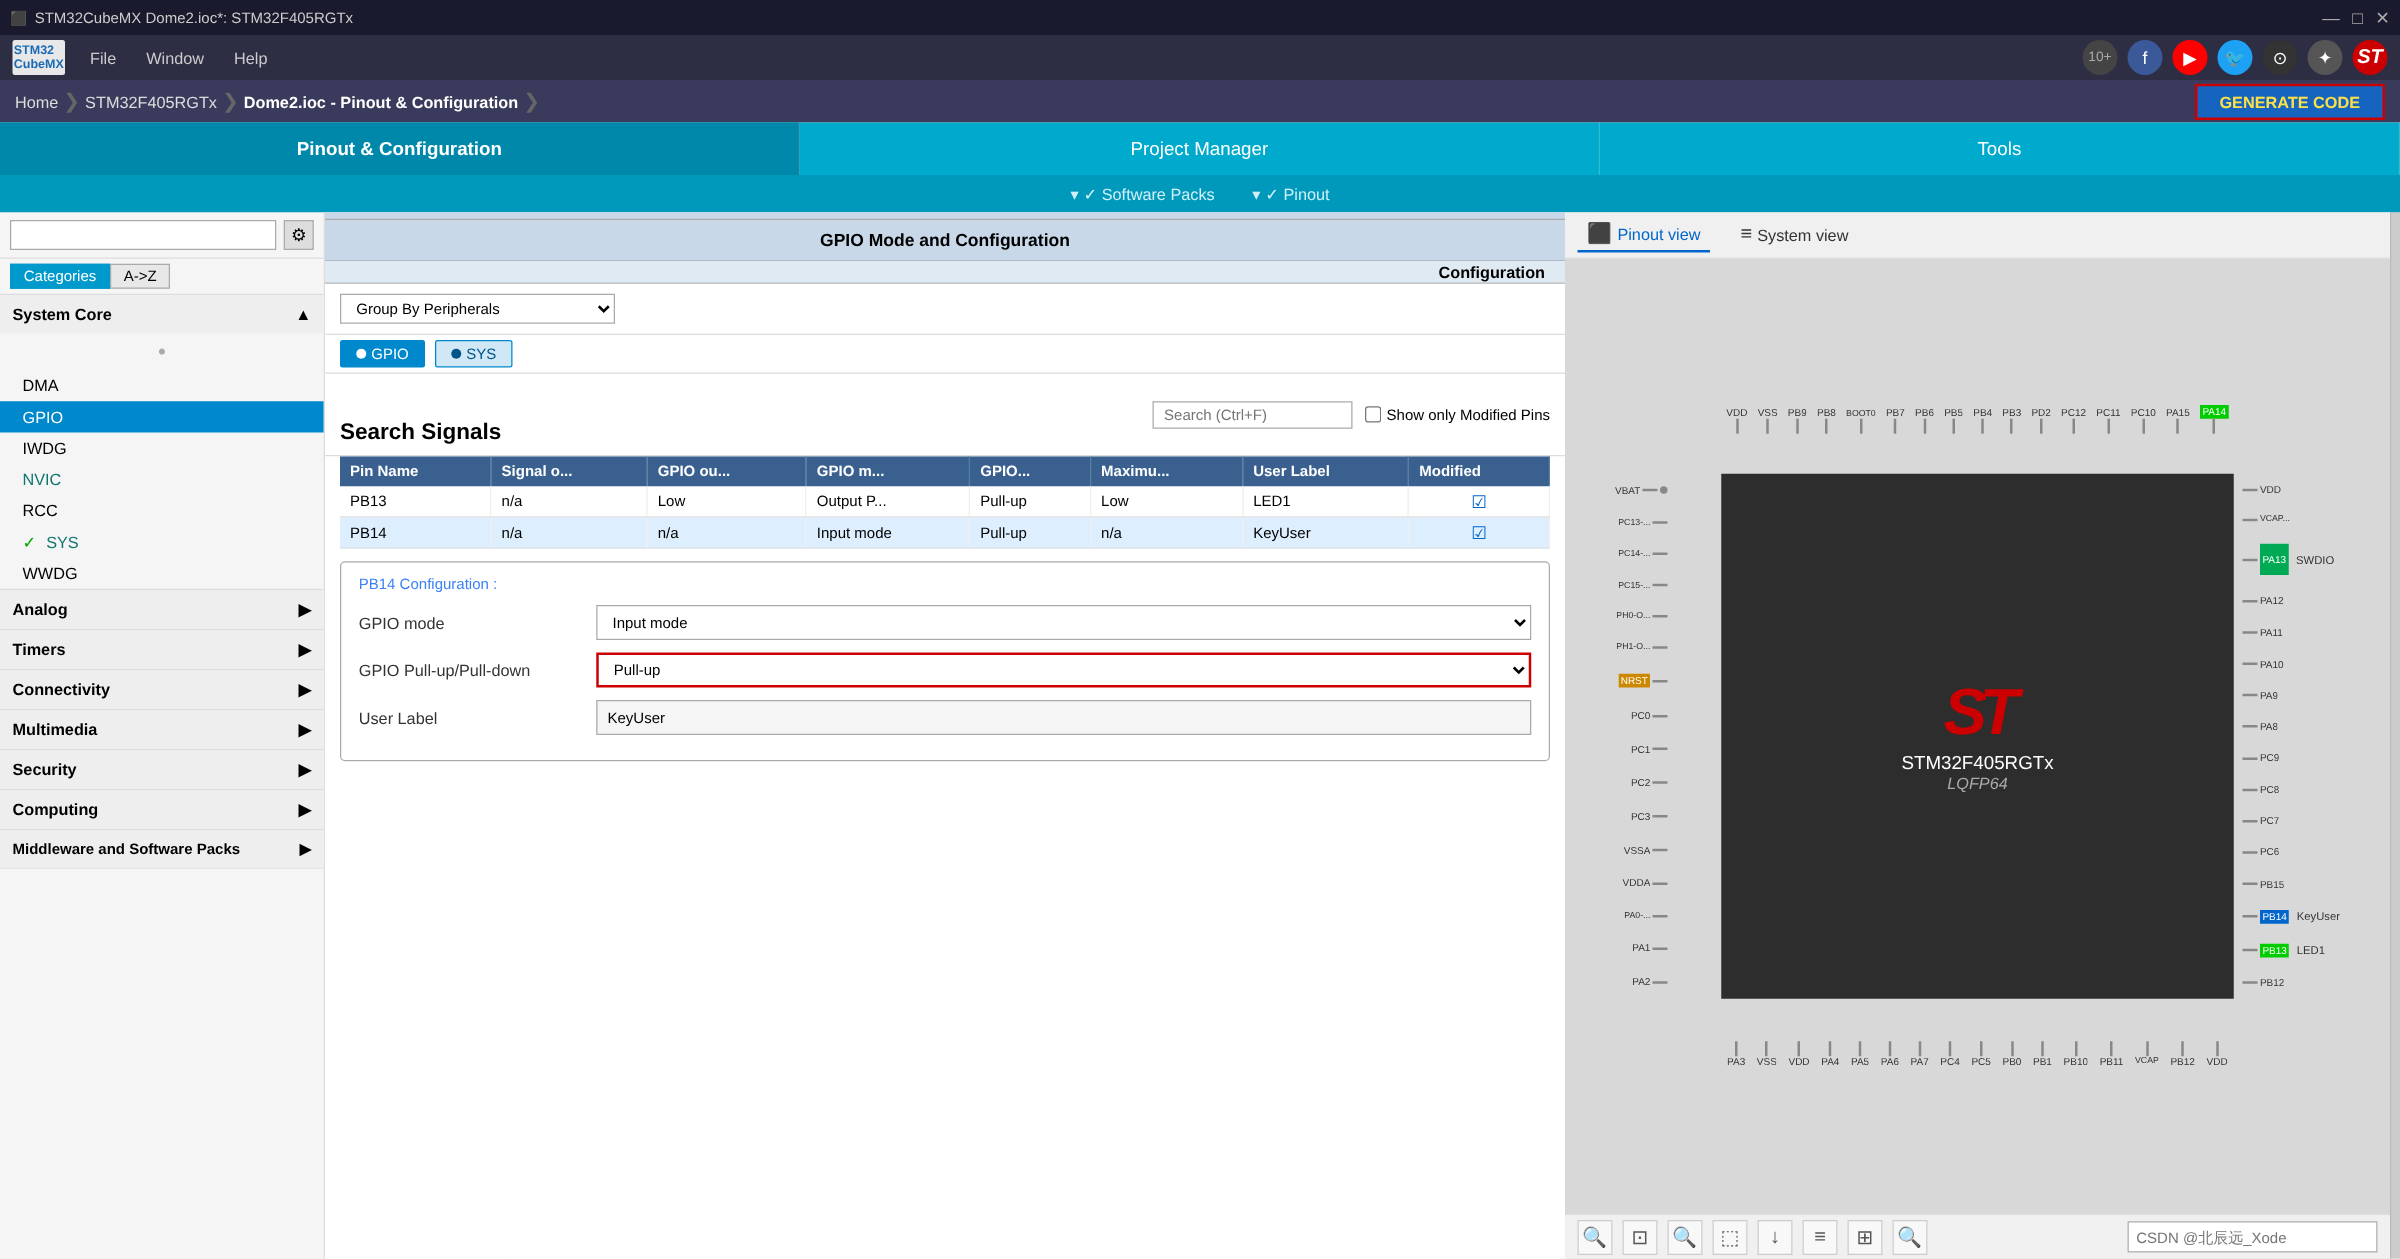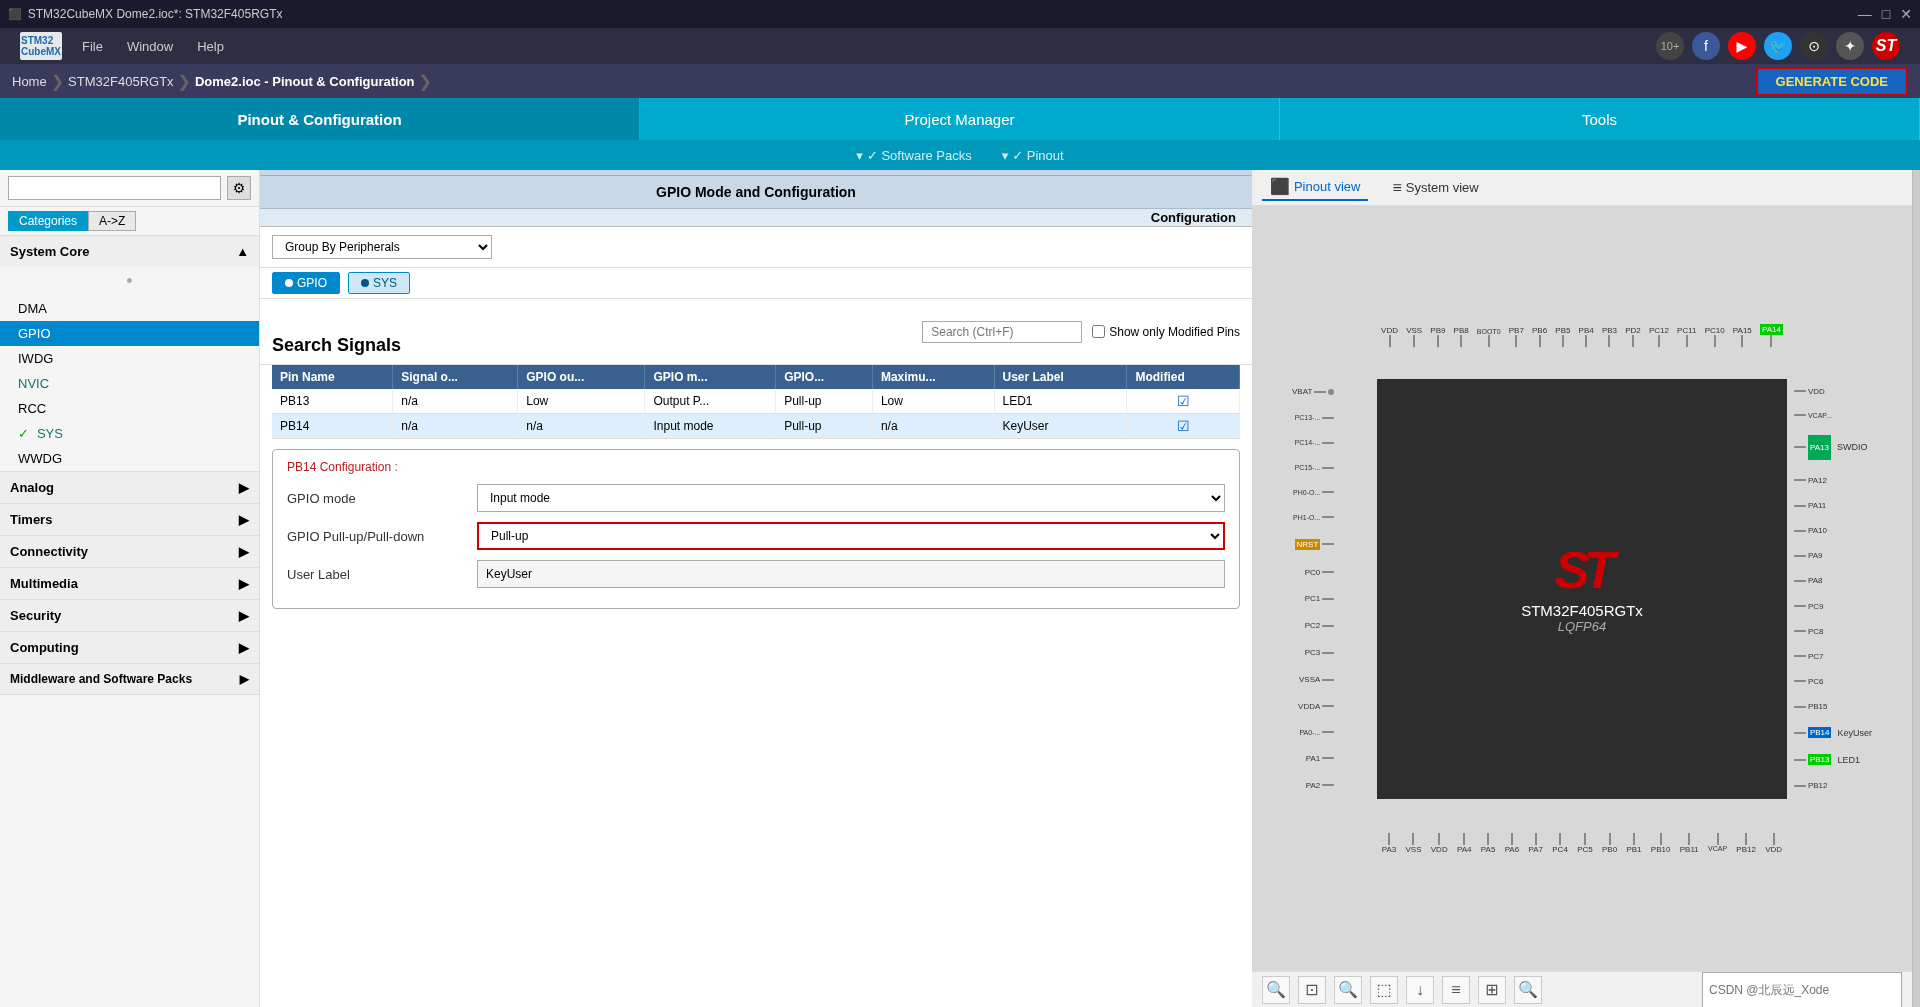--- a/index.html
+++ b/index.html
@@ -19,21 +19,21 @@
     #titlebar .title { display: flex; align-items: center; gap: 6px; }
     #titlebar .win-controls { display: flex; gap: 10px; font-size: 14px; }
     #titlebar .win-controls span { cursor: pointer; color: #aaa; }
 
     
     #menubar {
       background: #2d2d44;
       height: 36px;
       display: flex;
       align-items: center;
-      padding: 0 20px;
+      padding: 0 10px;
       gap: 20px;
     }
     #menubar .logo { display: flex; align-items: center; gap: 6px; }
     #menubar .logo-box { background: #e8e8e8; width: 42px; height: 28px; display: flex; align-items: center; justify-content: center; border-radius: 2px; }
     #menubar .logo-text { color: #1a6bb5; font-weight: bold; font-size: 10px; line-height: 1.1; }
     #menubar .menu-items { display: flex; gap: 24px; }
     #menubar .menu-item { color: #ccc; font-size: 13px; cursor: pointer; }
     #menubar .social-icons { margin-left: auto; display: flex; align-items: center; gap: 8px; }
     #menubar .social-icon { width: 28px; height: 28px; border-radius: 50%; display: flex; align-items: center; justify-content: center; font-size: 14px; cursor: pointer; }
     .si-yt { background: #ff0000; color: white; }
@@ -235,21 +235,21 @@
 
     
     #pb14-config {
       margin: 10px 12px;
       border: 1px solid #aaa;
       border-radius: 4px;
       padding: 10px 14px;
     }
     #pb14-config-title {
       font-size: 12px;
-      color: #b91c1c;
+      color: #3b82f6;
       margin-bottom: 10px;
     }
     .config-row {
       display: flex;
       align-items: center;
       margin-bottom: 10px;
       gap: 10px;
     }
     .config-label { width: 180px; font-size: 13px; color: #333; }
     .config-select {
@@ -308,21 +308,21 @@
     #chip-toolbar {
       background: #f0f0f0;
       border-top: 1px solid #ddd;
       height: 36px;
       display: flex;
       align-items: center;
       padding: 0 10px;
       gap: 8px;
     }
     .toolbar-icon { width: 28px; height: 28px; display: flex; align-items: center; justify-content: center; cursor: pointer; font-size: 16px; color: #555; border: 1px solid #ccc; background: #f8f8f8; }
-    .toolbar-search { flex: 1; height: 36px; border: 1px solid #aaa; padding: 0 6px; font-size: 12px; max-width: 200px; margin-left: auto; }
+    .toolbar-search { flex: 1; height: 25px; border: 1px solid #aaa; padding: 0 6px; font-size: 12px; max-width: 200px; margin-left: auto; }
 
     .pin-item { display: flex; flex-direction: column; align-items: center; font-size: 8px; }
     .pin-item-h { display: flex; flex-direction: row; align-items: center; font-size: 8px; gap: 2px; }
     .pin-line-v { width: 2px; height: 12px; background: #888; }
     .pin-line-h { width: 12px; height: 2px; background: #888; }
     .pin-name { font-size: 8px; color: #333; text-align: center; max-width: 40px; overflow: hidden; }
 
     
     #right-edge {
       width: 8px;

